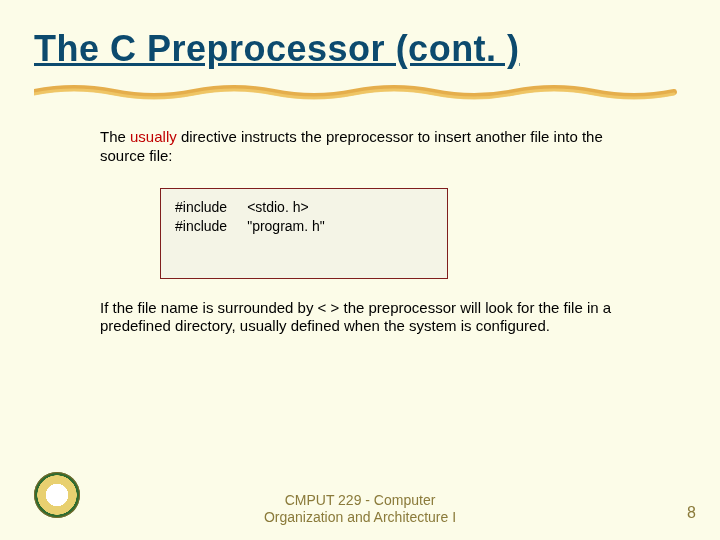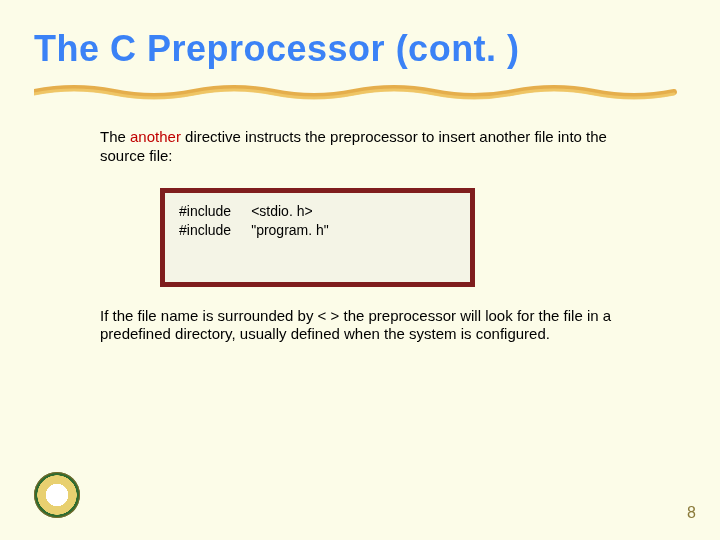--- a/index.html
+++ b/index.html
@@ -16,47 +16,48 @@
   .slide {
     width: 720px;
     height: 540px;
     position: relative;
     box-sizing: border-box;
   }
   .title {
     font-family: "Arial Black", Arial, sans-serif;
     font-weight: 900;
     font-size: 36px;
-    color: #3b82f6;
+    color: #0c4a6e;
     text-align: left;
     padding: 28px 0 0 34px;
     letter-spacing: 0.5px;
+    text-decoration: underline;
   }
   .underline-wrap {
     position: absolute;
     left: 34px;
     top: 82px;
     width: 650px;
     height: 20px;
   }
   .body {
     position: absolute;
     left: 100px;
     top: 128px;
     width: 540px;
     font-size: 15px;
     line-height: 1.25;
   }
   .intro .kw {
     color: #c00000;
   }
   .codebox {
-    border: 5px solid #7f1d1d;
+    border: 1px solid #7f1d1d;
     background: #f4f4e6;
-    width: 315px;
+    width: 288px;
     margin: 22px 0 10px 60px;
     padding: 10px 14px 40px 14px;
     box-sizing: border-box;
   }
   .codebox table {
     border-collapse: collapse;
     font-size: 14px;
     font-family: Arial, Helvetica, sans-serif;
   }
   .codebox td {
@@ -105,21 +106,21 @@
   <div class="title">The C Preprocessor (cont. )</div>
 
   <svg class="underline-wrap" viewBox="0 0 650 20" preserveAspectRatio="none">
     <path d="M0 10 Q 40 2, 80 10 T 160 10 T 240 10 T 320 10 T 400 10 T 480 10 T 560 10 T 640 10" stroke="#e0a030" stroke-width="6" fill="none" stroke-linecap="round" opacity="0.85"></path>
     <path d="M0 12 Q 40 4, 80 12 T 160 12 T 240 12 T 320 12 T 400 12 T 480 12 T 560 12 T 640 12" stroke="#f0c868" stroke-width="3" fill="none" stroke-linecap="round" opacity="0.9"></path>
   </svg>
 
   <div class="body">
 
     <div class="intro">
-      <span>The </span><span class="kw">another</span><span> directive instructs the preprocessor to insert another file into the source file:</span>
+      <span>The </span><span class="kw">usually</span><span> directive instructs the preprocessor to insert another file into the source file:</span>
     </div>
 
     <div class="codebox">
       <table>
         <tbody>
             <tr>
           <td>#include</td>
           <td>&lt;stdio. h&gt;</td>
         </tr>
         <tr>
@@ -132,16 +133,20 @@
 
     <div class="para">If the file name is surrounded by &lt; &gt; the preprocessor will look for the file in a predefined directory, usually defined when the system is configured.</div>
 
 
   </div>
 
   <div class="logo">
     <div class="logo-circle"></div>
   </div>
 
+  <div class="footer-course">
+    <span>CMPUT 229 - Computer</span><br>
+    <span>Organization and Architecture I</span>
+  </div>
 
   <div class="page-num">8</div>
 
 </div>
 
 </body></html>

